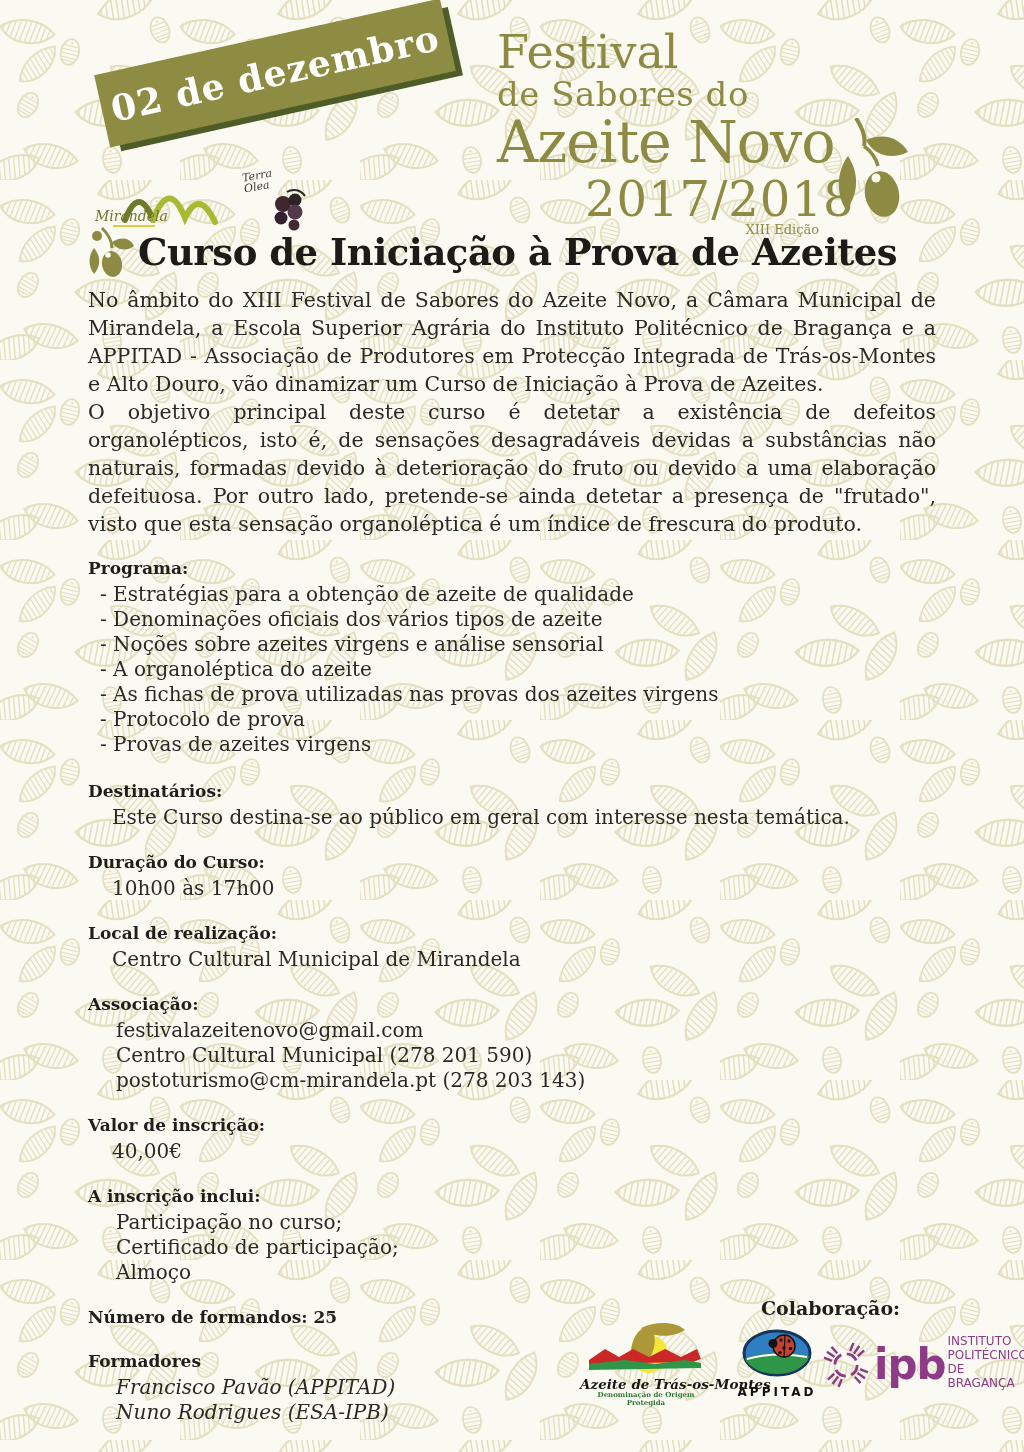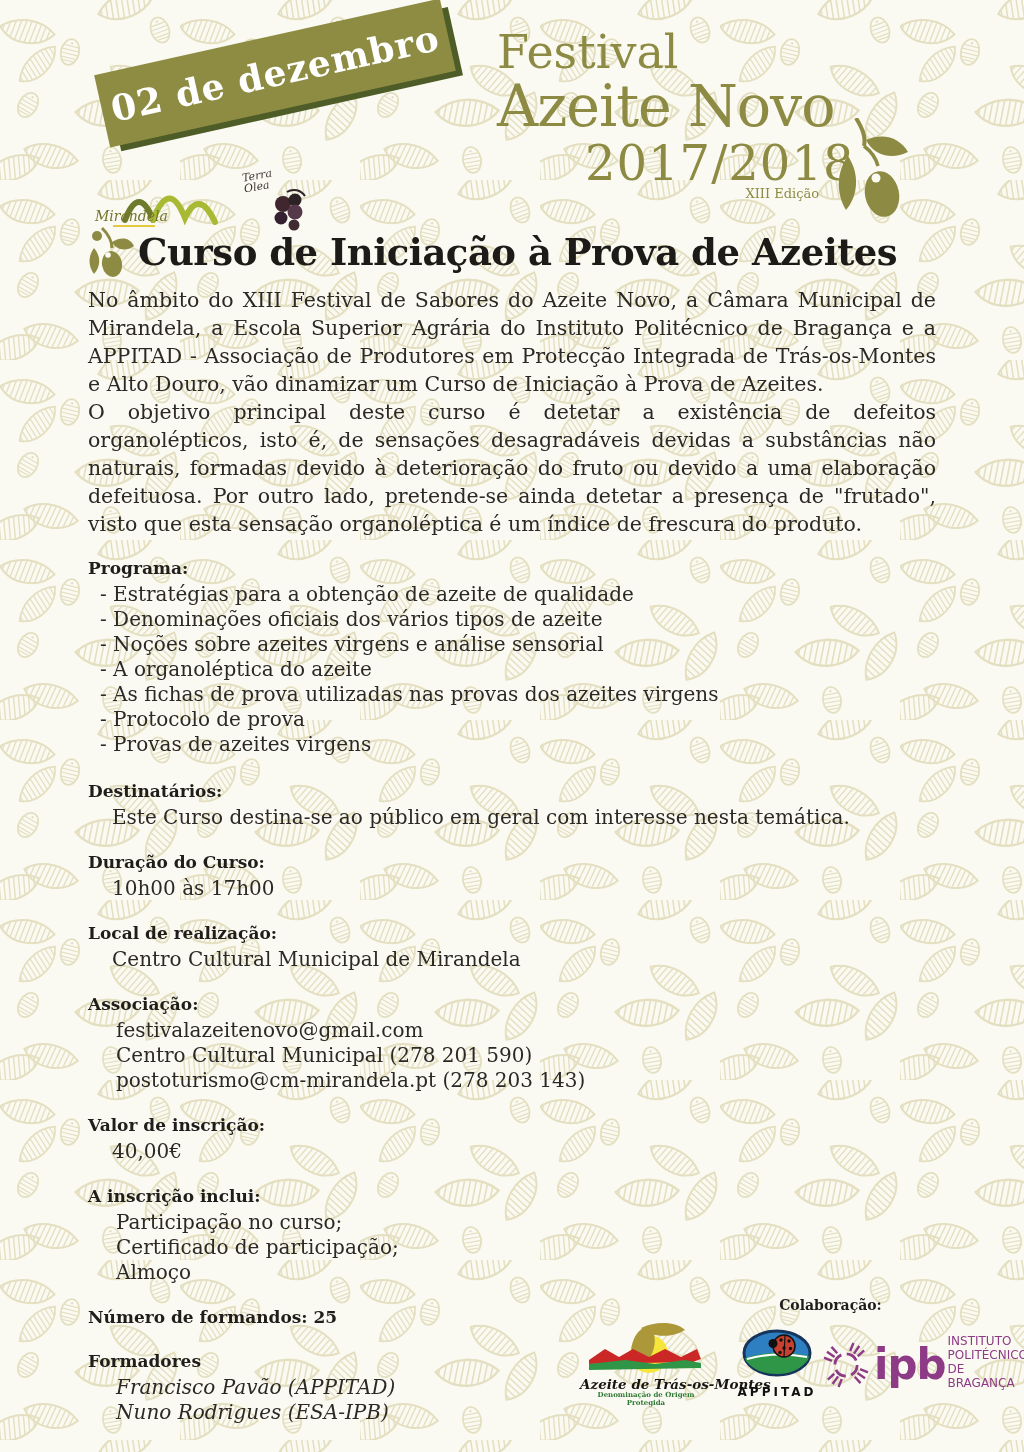--- a/index.html
+++ b/index.html
@@ -43,21 +43,21 @@
   .sec.after-prog{margin-top:20px;}
   .h{margin:0;font-size:17px;line-height:28px;font-weight:bold;color:#201e1b;}
   .item{font-size:20px;line-height:25px;}
   .ind12{padding-left:12px;}
   .ind24{padding-left:24px;}
   .ind28{padding-left:28px;}
   .italic .item{font-style:italic;}
 
   
   .colab-h{position:absolute;left:758px;top:1297px;width:145px;text-align:center;
-           font-size:14px;font-weight:bold;color:#201e1b;}
+           font-size:19px;font-weight:bold;color:#201e1b;}
   .logo-azeite{position:absolute;left:580px;top:1318px;width:132px;text-align:center;}
   .logo-azeite .t1{font-size:13.5px;font-weight:bold;font-style:italic;color:#181410;
                    line-height:13px;white-space:nowrap;}
   .logo-azeite .t2{font-size:7px;color:#2f7a33;font-weight:bold;line-height:8px;}
   .logo-appitad{position:absolute;left:737px;top:1328px;width:80px;text-align:center;}
   .logo-appitad .t1{font-size:12px;font-weight:bold;letter-spacing:3px;color:#111111;
                     font-family:"DejaVu Sans", sans-serif;margin-top:3px;}
   .logo-ipb{position:absolute;left:820px;top:1334px;display:flex;align-items:center;gap:2px;color:#8d3b86;}
   .logo-ipb .t1{font-size:42px;font-weight:bold;line-height:38px;
                 font-family:"DejaVu Sans", sans-serif;letter-spacing:-1px;}
@@ -106,20 +106,21 @@
   </svg>
 
   <div class="layer">
 
     <div class="ribbon">
       <span>02 de dezembro</span>
     </div>
 
     <div class="festival">
       <div class="f1">Festival</div>
+      <div class="f2">de Sabores do</div>
       <div class="f3">Azeite Novo</div>
       <div class="f4">2017/2018</div>
       <div class="f5">XIII Edição</div>
     </div>
 
     <svg class="festival-olive" width="84" height="106" viewBox="0 0 84 106" aria-hidden="true">
       <path d="M30,0 C36,10 40,18 38,28" fill="none" stroke="#8d8b43" stroke-width="4"></path>
       <path d="M40,22 C58,14 74,20 82,34 C66,42 48,38 40,22 Z" fill="#8d8b43"></path>
       <path d="M22,38 C10,54 10,76 20,92 C32,78 34,56 22,38 Z" fill="#8d8b43"></path>
       <path d="M38,28 C46,34 50,40 52,48" fill="none" stroke="#8d8b43" stroke-width="3.5"></path>

